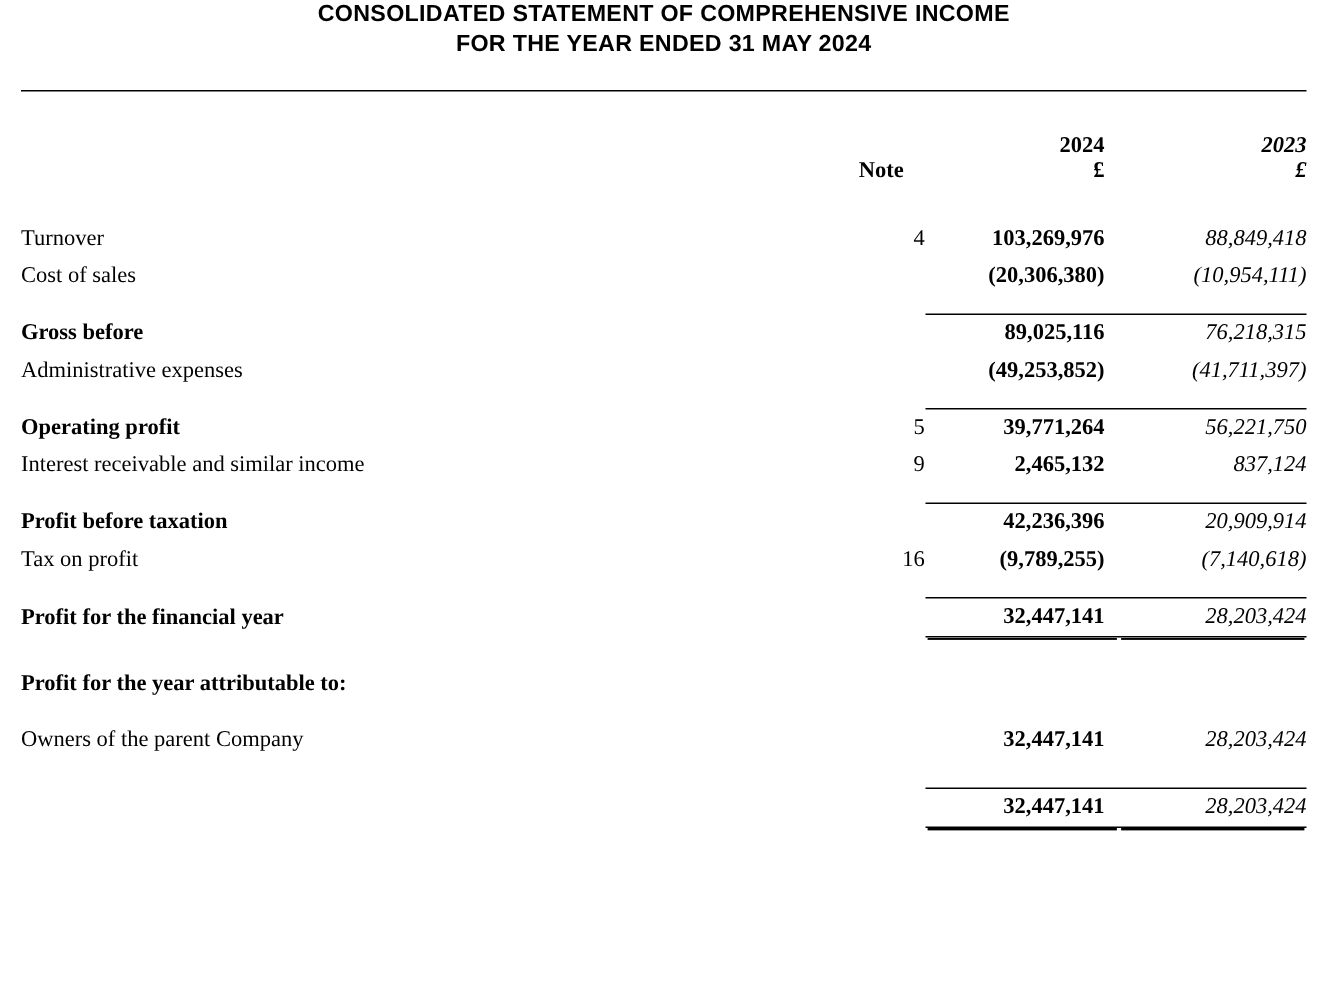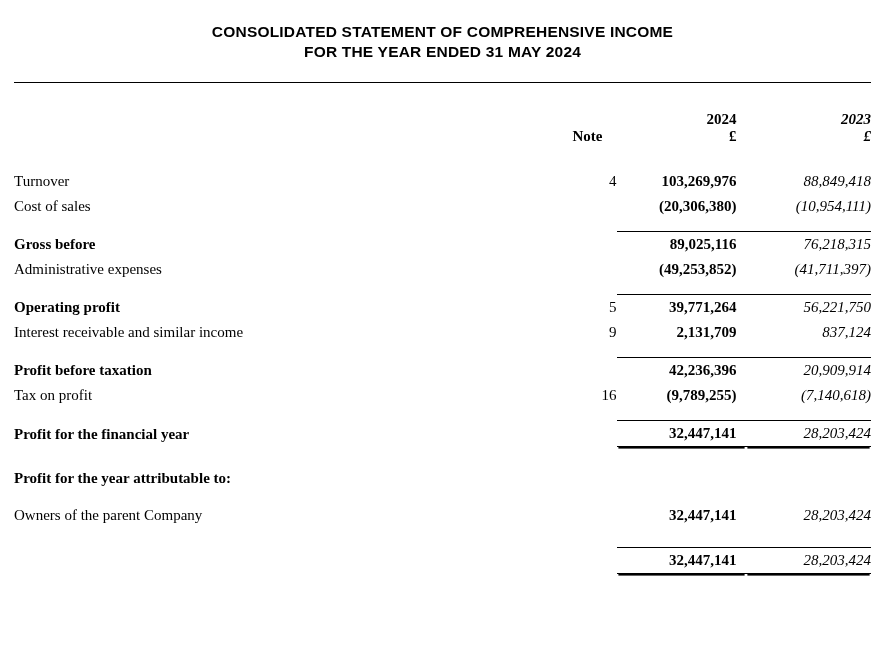--- a/index.html
+++ b/index.html
@@ -16,21 +16,20 @@
   }
   .page {
     position: relative;
     width: 885px;
     height: 658px;
     box-sizing: border-box;
     padding: 0 14px;
   }
   .title-block {
     text-align: center;
-    padding-top: 22px;
   }
   .title-line {
     font-size: 15.5px;
     font-weight: bold;
     letter-spacing: 0.2px;
     line-height: 20px;
   }
   .rule {
     border-top: 1.6px solid #000;
     margin-top: 20px;
@@ -176,21 +175,21 @@
       <tr class="row">
         <td class="label bold-label">Operating profit</td>
         <td class="note">5</td>
         <td class="num y2024 topline">39,771,264</td>
         <td class="num y2023 topline">56,221,750</td>
       </tr>
 
       <tr class="row">
         <td class="label">Interest receivable and similar income</td>
         <td class="note">9</td>
-        <td class="num y2024">2,131,709</td>
+        <td class="num y2024">2,465,132</td>
         <td class="num y2023">837,124</td>
       </tr>
 
       <tr class="gap">
           <td colspan="4"></td>
         </tr>
 
       <tr class="row">
         <td class="label bold-label">Profit before taxation</td>
         <td class="note"></td>

